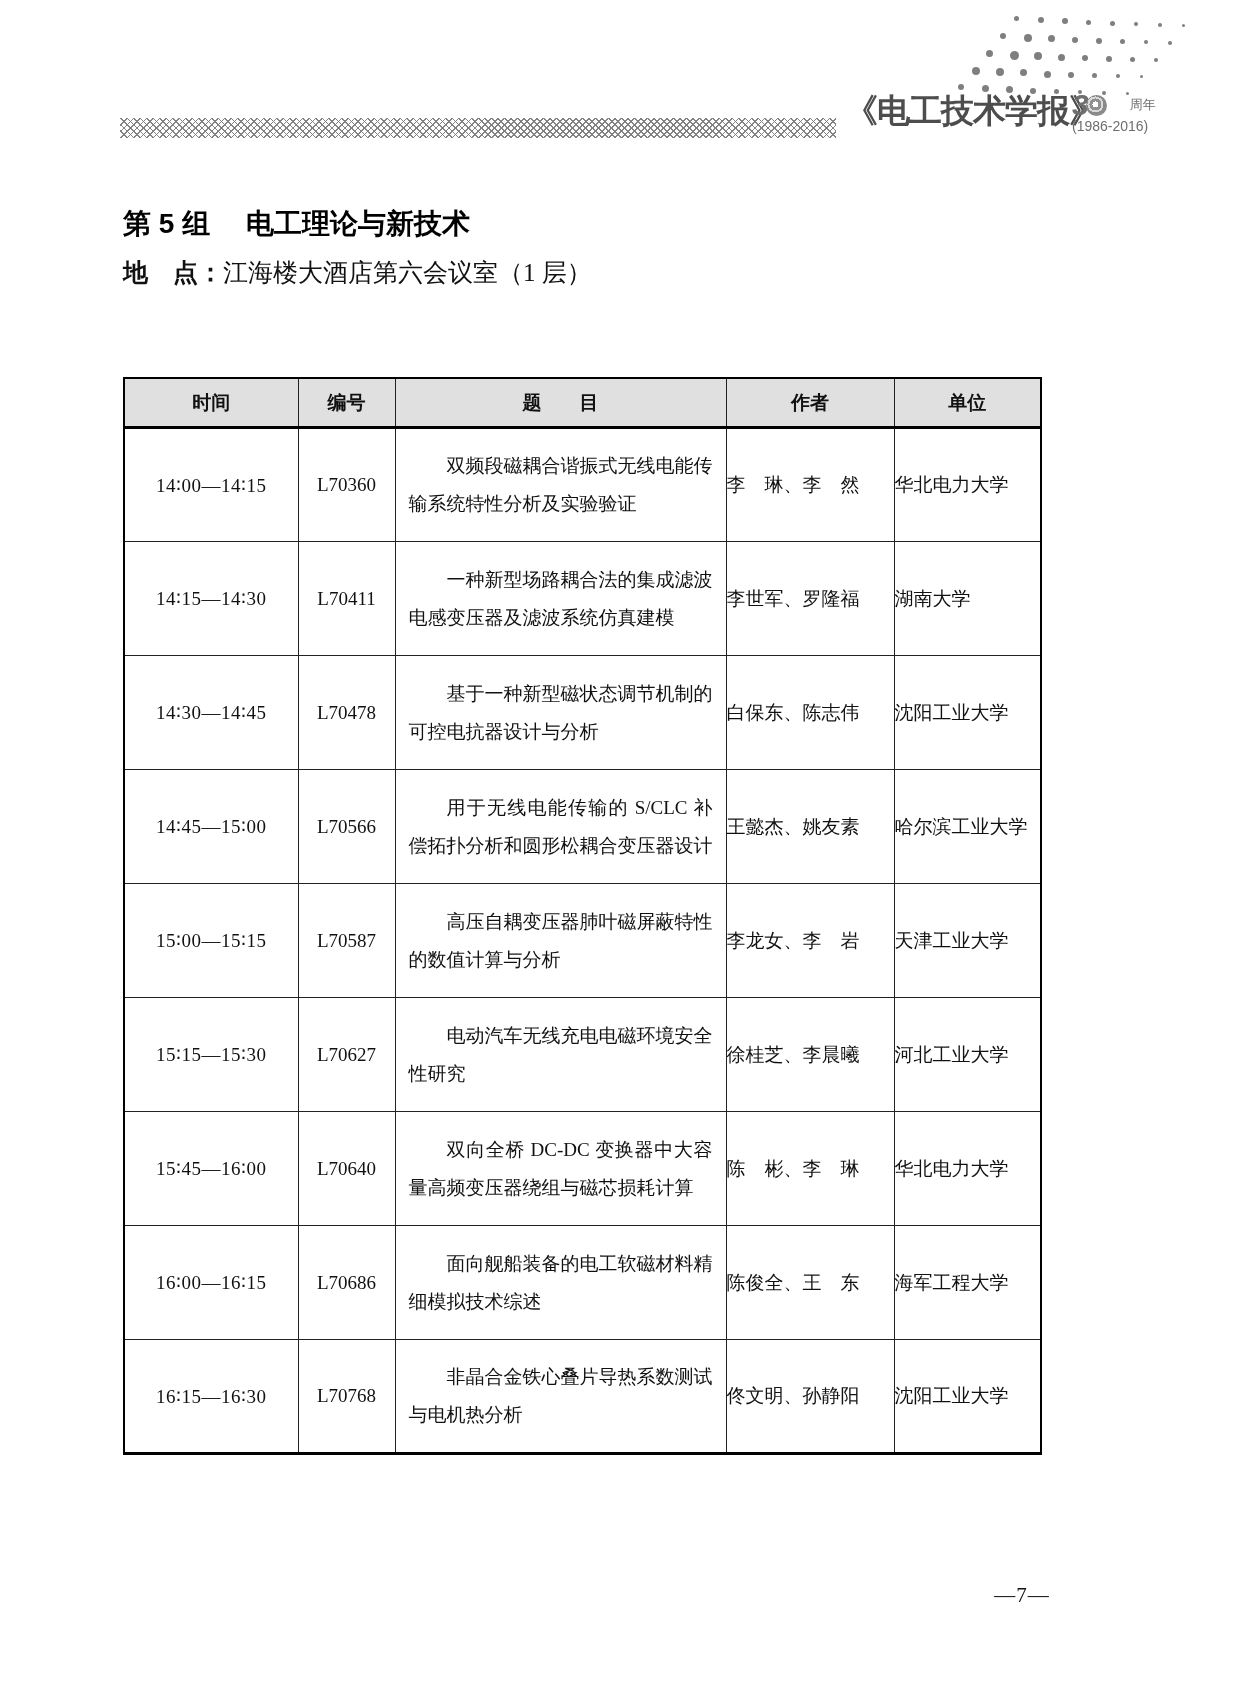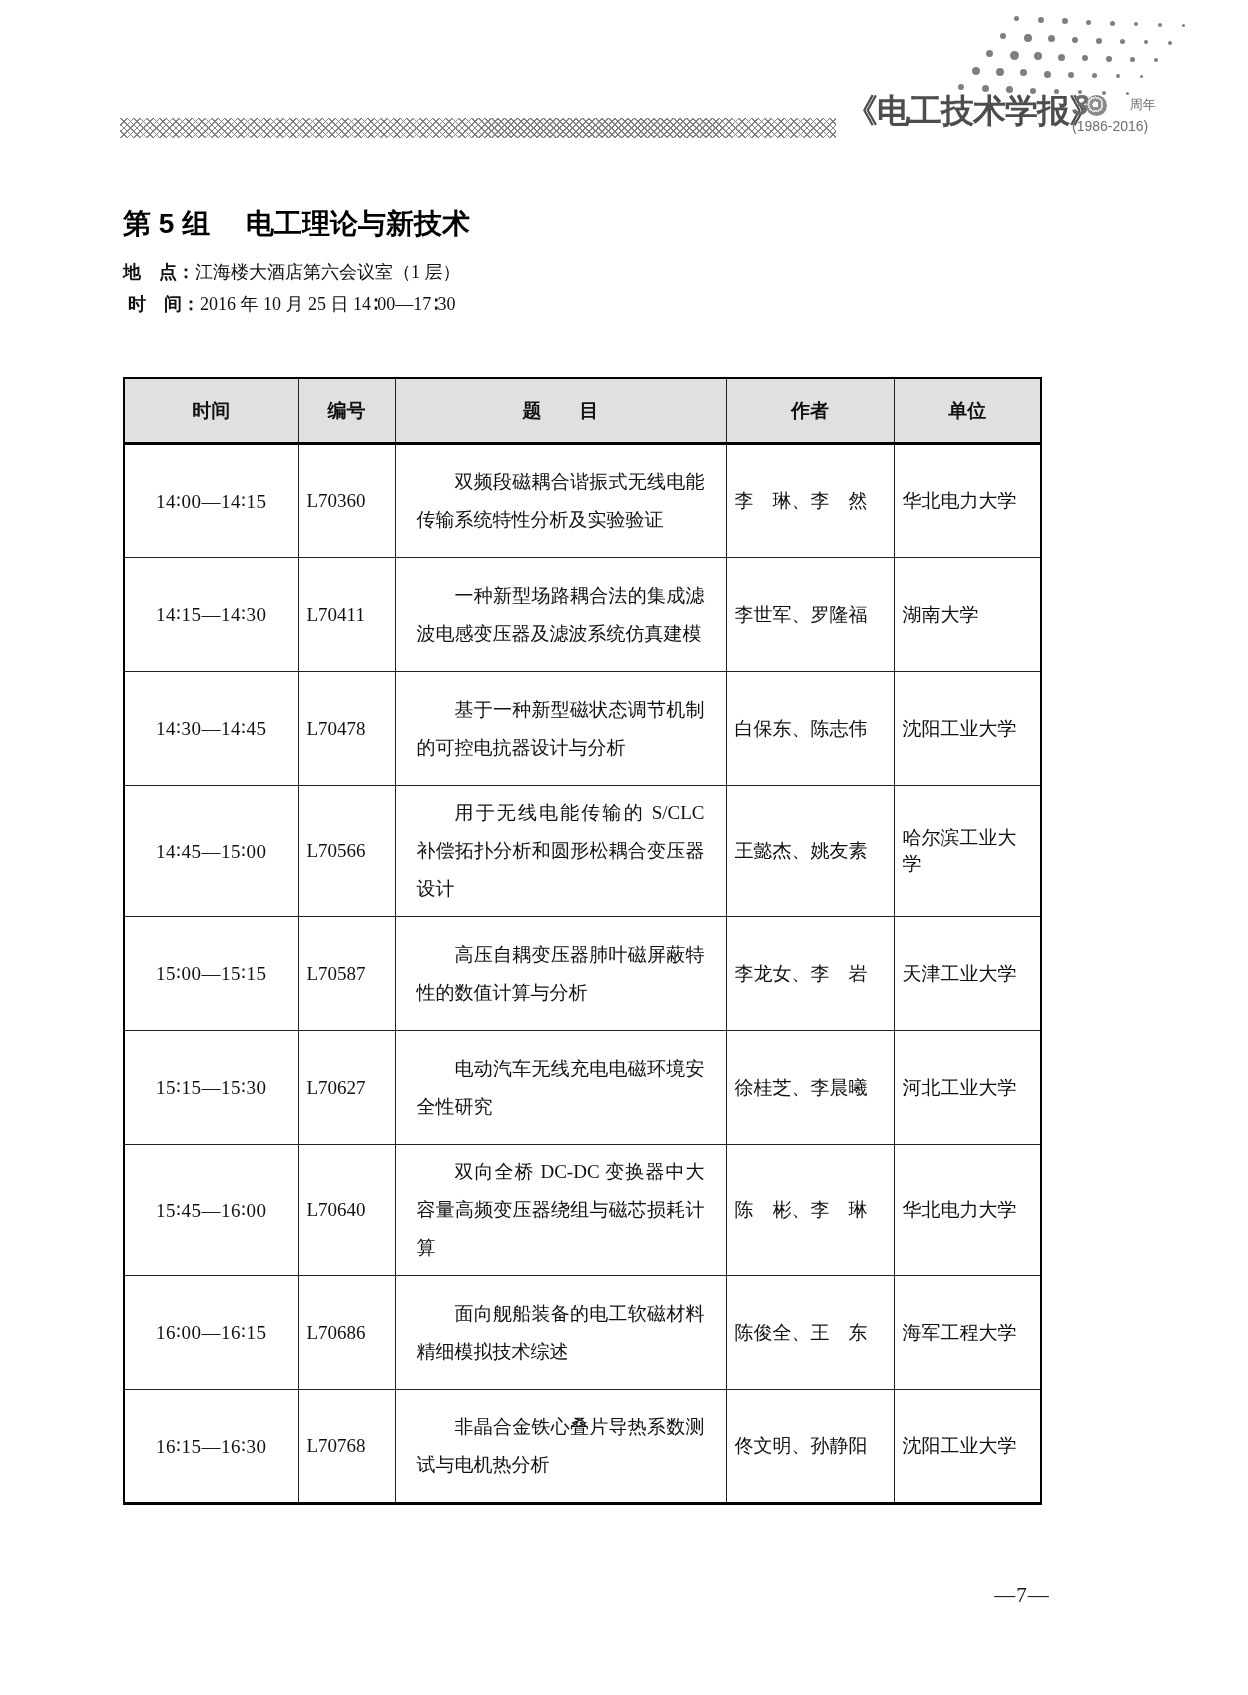--- a/index.html
+++ b/index.html
@@ -37,52 +37,52 @@
   .anniv-years{font-size:14px;color:#6e6e6e;margin-top:0px;letter-spacing:0px;}
   .dot-pattern{position:absolute;left:940px;top:6px;width:250px;height:104px;}
   .dot-pattern span{position:absolute;border-radius:50%;background:#7f7f7f;}
 
   
   .group-title{
     position:absolute;left:123px;top:205px;
     font-family:"Liberation Sans","DejaVu Sans",sans-serif;
     font-weight:bold;font-size:28px;color:#000;white-space:nowrap;
   }
-  .info-block{position:absolute;left:123px;top:256px;font-size:18px;text-align:center;}
+  .info-block{position:absolute;left:123px;top:256px;font-size:25px;}
   .info-line{line-height:32px;white-space:nowrap;}
   .info-label{font-family:"Liberation Sans","DejaVu Sans",sans-serif;font-weight:bold;}
 
   
   table.session{
     position:absolute;left:123px;top:377px;width:917px;
     border-collapse:collapse;table-layout:fixed;
     font-size:19px;
   }
   table.session col.w-time{width:174px;}
   table.session col.w-id{width:97px;}
   table.session col.w-title{width:331px;}
   table.session col.w-authors{width:168px;}
   table.session col.w-affil{width:147px;}
   table.session th, table.session td{
     border:1px solid #222;
     vertical-align:middle;
-    padding:8px;
+    padding:0;
   }
   table.session{border:2px solid #000;}
   table.session thead th{
     height:47px;background:#e0e0e0;
     font-family:"Liberation Sans","DejaVu Sans",sans-serif;
     font-weight:600;font-size:19px;text-align:center;
     border-bottom:3px solid #000;
   }
   table.session tbody tr{height:114px;}
   table.session tbody tr[data-name="break-row"]{height:66px;}
   table.session tbody{border-bottom:3px solid #000;}
   .c-time{text-align:center;letter-spacing:.5px;margin-left:44px;}
-  .c-id{text-align:left;}
+  .c-id{text-align:center;}
   .c-title{text-align:left;}
   .title-text{
     margin:0;padding:0 13px;
     text-indent:2em;text-align:justify;
     line-height:38px;
   }
   .c-authors{padding-left:12px;padding-right:6px;}
   .c-affil{padding-left:12px;padding-right:4px;}
   .c-break{text-align:center;}
 
@@ -149,23 +149,20 @@
   </div>
   <div class="anniv-years" data-name="anniversary-years">(1986-2016)</div>
 </div>
 
 <div class="group-title" data-name="page-title">第 5 组　 电工理论与新技术</div>
 
 <div class="info-block" data-name="session-info">
   <div class="info-line" data-name="location-line">
     <span class="info-label" data-name="location-label">地　点：</span><span data-name="location-value">江海楼大酒店第六会议室（1 层）</span>
   </div>
-  <div class="info-line" data-name="time-line">
-    <span class="info-label" data-name="time-label">时　间：</span><span data-name="time-value">2016 年 10 月 25 日 14∶00—17∶30</span>
-  </div>
 </div>
 
 <table class="session" data-name="session-table">
   <colgroup>
     <col class="w-time">
       <col class="w-id">
       <col class="w-title">
       <col class="w-authors">
       <col class="w-affil">
   </colgroup>

